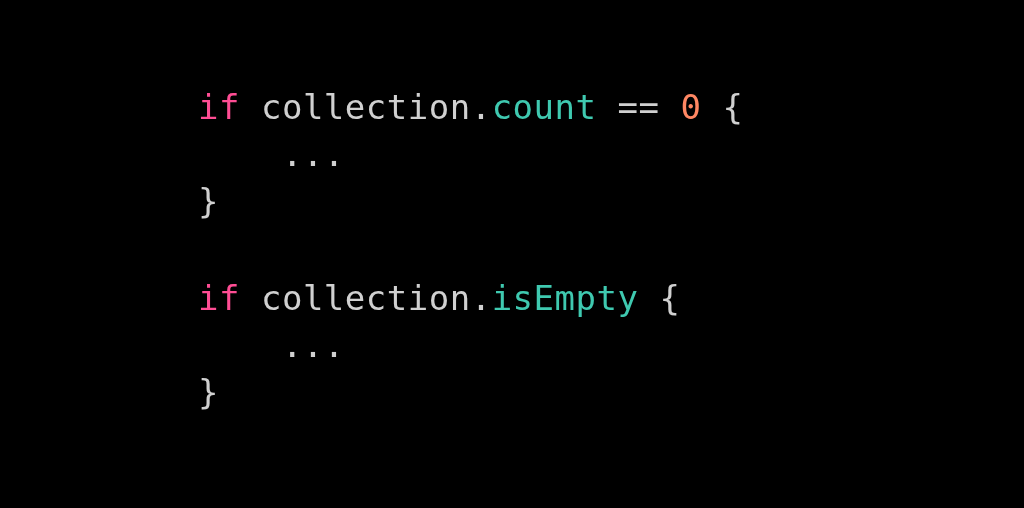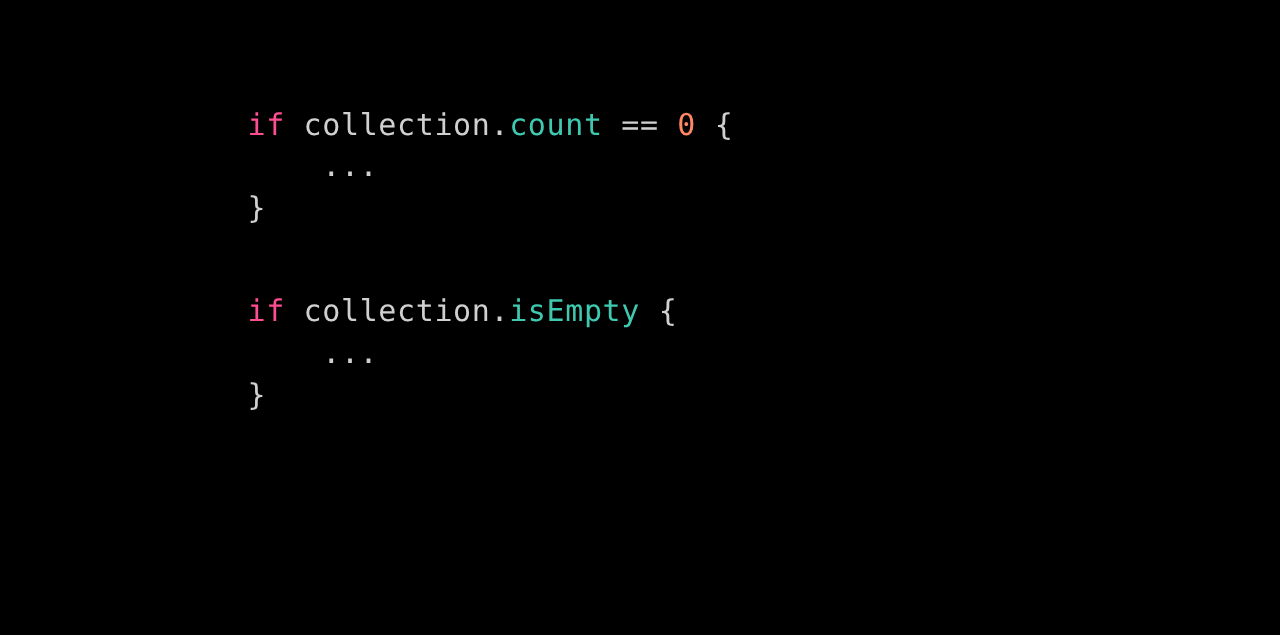--- a/index.html
+++ b/index.html
@@ -9,21 +9,21 @@
     }
     html, body {
       width: 1024px;
       height: 508px;
       background: #000000;
       overflow: hidden;
     }
     .code-container {
       padding: 84px 0 0 198px;
       font-family: 'SF Mono', 'Menlo', 'Monaco', 'Consolas', monospace;
-      font-size: 24px;
+      font-size: 34px;
       line-height: 1.38;
       letter-spacing: 0.5px;
       font-weight: 400;
     }
     .code-block {
       margin-bottom: 50px;
     }
     .line {
       white-space: pre;
     }

